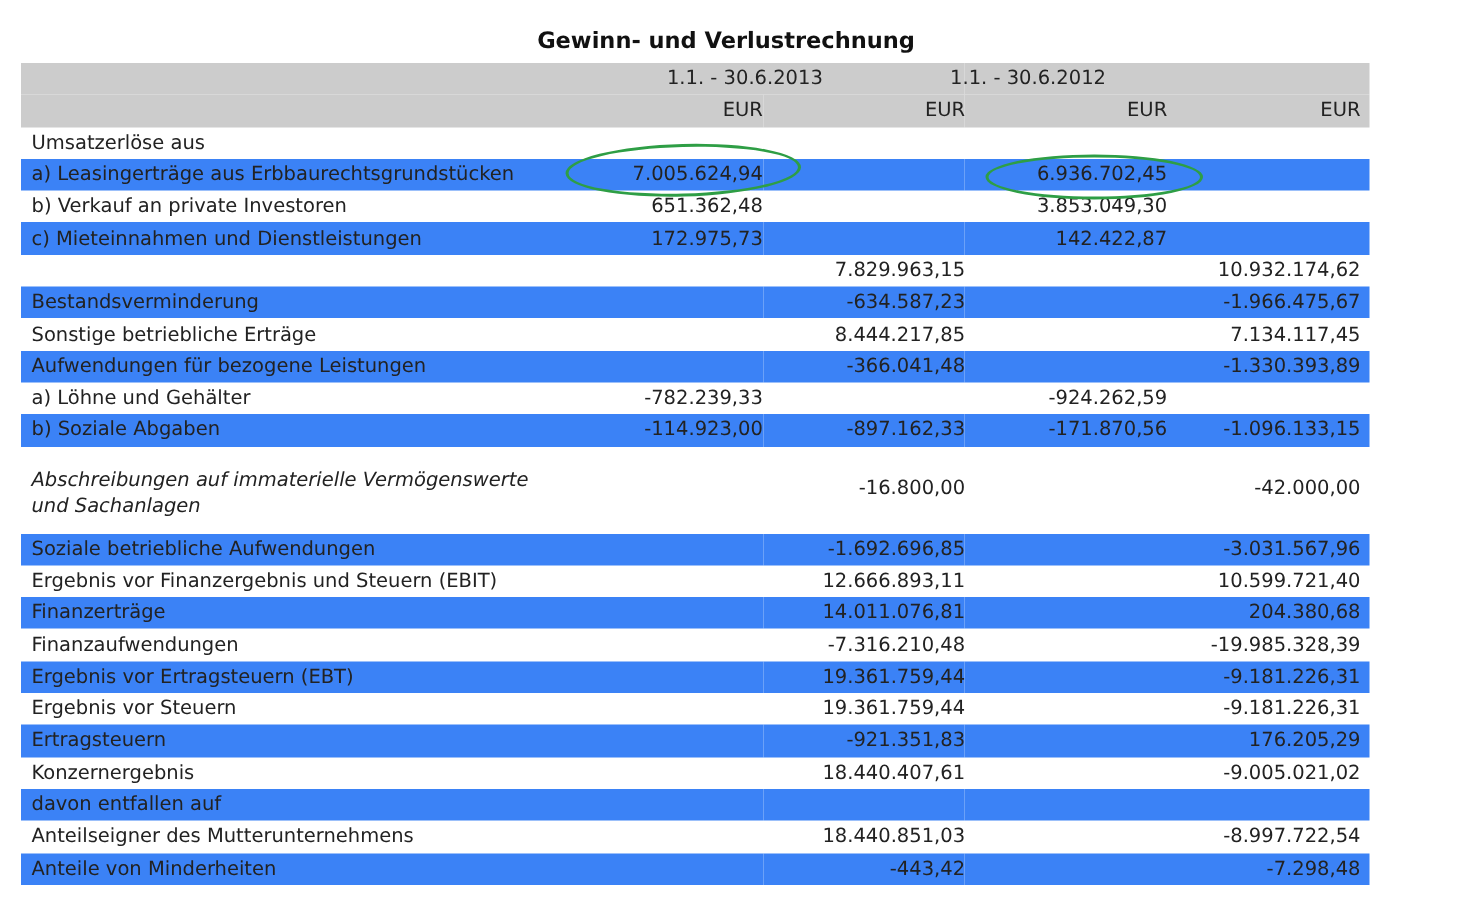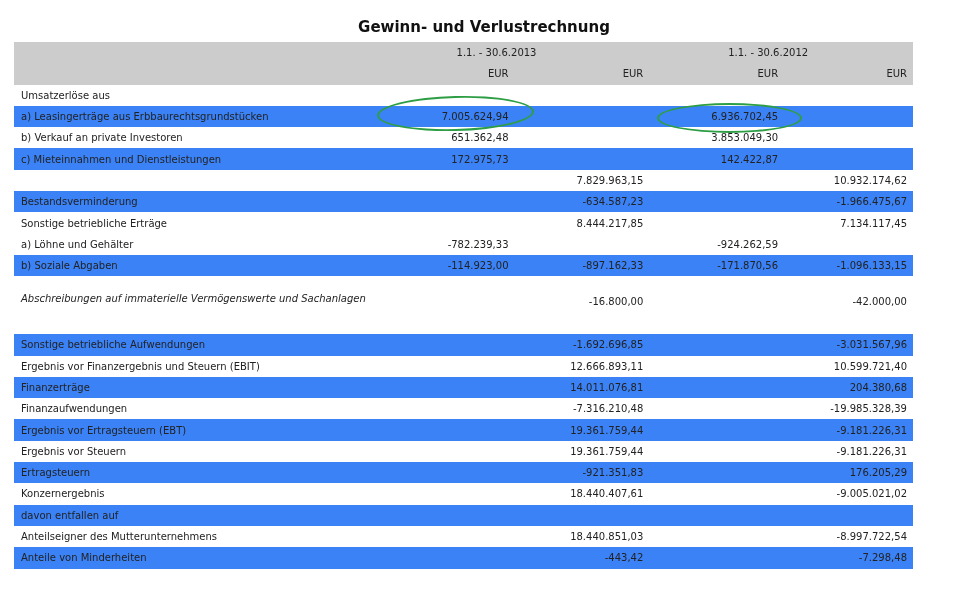--- a/index.html
+++ b/index.html
@@ -1,21 +1,21 @@
 <!DOCTYPE html>
 <html><head>
   <meta charset="utf-8">
   <style>
     html, body { margin: 0; padding: 0; background: #ffffff; }
     body { width: 972px; height: 605px; position: relative; overflow: hidden;
            font-family: "DejaVu Sans", "Liberation Sans", sans-serif; color: #222; }
     .title { position: absolute; top: 18px; left: 4px; width: 960px; text-align: center;
              font-size: 15px; font-weight: bold; color: #111; }
     table.gv { position: absolute; top: 42px; left: 14px; width: 899px; border-collapse: collapse;
-               font-size: 10px; }
+               font-size: 13px; }
     table.gv td { padding: 0; height: 21.3px; vertical-align: middle; white-space: nowrap; }
     table.gv td.lbl { padding-left: 7px; width: 353px; }
     table.gv td.num { text-align: right; width: 135px; padding-right: 0; }
     table.gv td.num.c1 { width: 135px; }
     table.gv td.num.c4 { padding-right: 6px; width: 129px; }
     thead tr { background: #cccccc; }
     thead td { height: 20px; color: #222; }
     tbody tr.alt { background: #3b82f6; }
     tbody tr.tall td { height: 38px; }
     tbody tr.tall td.lbl { white-space: normal; line-height: 17px; padding-top: 14px; vertical-align: top; font-style: italic; }
@@ -27,21 +27,21 @@
 
 <div class="title">Gewinn- und Verlustrechnung</div>
 
 <table class="gv">
   <thead>
     <tr class="period">
       <td class="lbl"></td>
       <td colspan="2" style="text-align:center;padding-left:0;">
         <span style="position:relative;left:-12px;">1.1. - 30.6.2013</span>
       </td>
-      <td colspan="2" style="text-align:center;">
+      <td colspan="2" style="">
         <span style="position:relative;left:-10px;">1.1. - 30.6.2012</span>
       </td>
     </tr>
     <tr>
       <td class="lbl"></td>
       <td class="num c1">EUR</td>
       <td class="num c2">EUR</td>
       <td class="num c3">EUR</td>
       <td class="num c4">EUR</td>
     </tr>
@@ -89,20 +89,27 @@
         <td class="num c3"></td>
         <td class="num c4">-1.966.475,67</td>
       </tr>
       <tr>
         <td class="lbl">Sonstige betriebliche Erträge</td>
         <td class="num c1"></td>
         <td class="num c2">8.444.217,85</td>
         <td class="num c3"></td>
         <td class="num c4">7.134.117,45</td>
       </tr>
+      <tr class="alt">
+        <td class="lbl">Aufwendungen für bezogene Leistungen</td>
+        <td class="num c1"></td>
+        <td class="num c2">-366.041,48</td>
+        <td class="num c3"></td>
+        <td class="num c4">-1.330.393,89</td>
+      </tr>
       <tr>
         <td class="lbl">a) Löhne und Gehälter</td>
         <td class="num c1">-782.239,33</td>
         <td class="num c2"></td>
         <td class="num c3">-924.262,59</td>
         <td class="num c4"></td>
       </tr>
       <tr class="alt">
         <td class="lbl">b) Soziale Abgaben</td>
         <td class="num c1">-114.923,00</td>
@@ -111,21 +118,21 @@
         <td class="num c4">-1.096.133,15</td>
       </tr>
       <tr class="tall">
         <td class="lbl">Abschreibungen auf immaterielle Vermögenswerte und Sachanlagen</td>
         <td class="num c1"></td>
         <td class="num c2">-16.800,00</td>
         <td class="num c3"></td>
         <td class="num c4">-42.000,00</td>
       </tr>
       <tr class="alt">
-        <td class="lbl">Sonstige betriebliche Aufwendungen</td>
+        <td class="lbl">Soziale betriebliche Aufwendungen</td>
         <td class="num c1"></td>
         <td class="num c2">-1.692.696,85</td>
         <td class="num c3"></td>
         <td class="num c4">-3.031.567,96</td>
       </tr>
       <tr>
         <td class="lbl">Ergebnis vor Finanzergebnis und Steuern (EBIT)</td>
         <td class="num c1"></td>
         <td class="num c2">12.666.893,11</td>
         <td class="num c3"></td>

